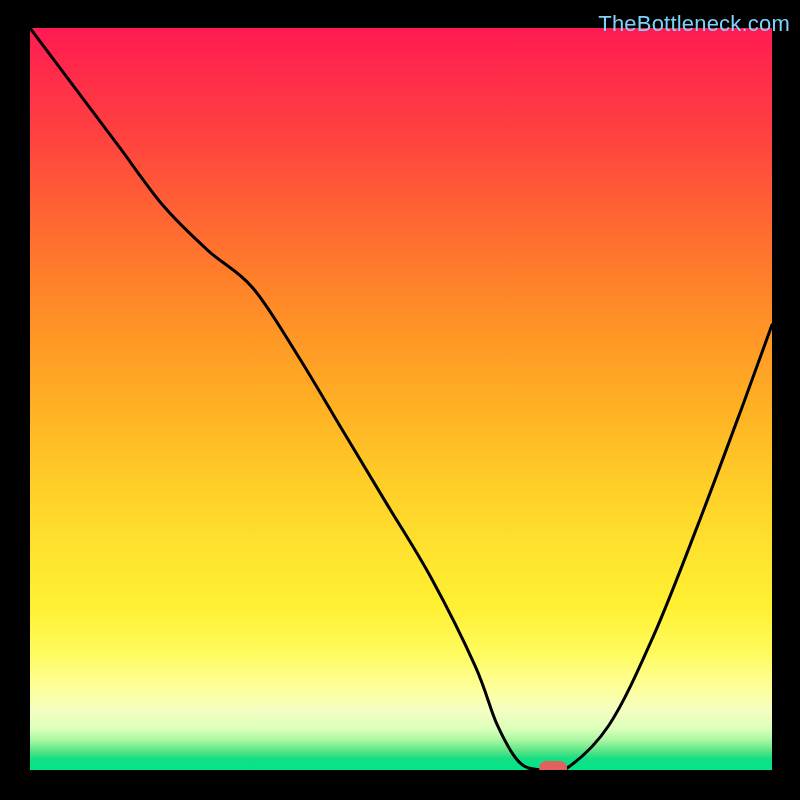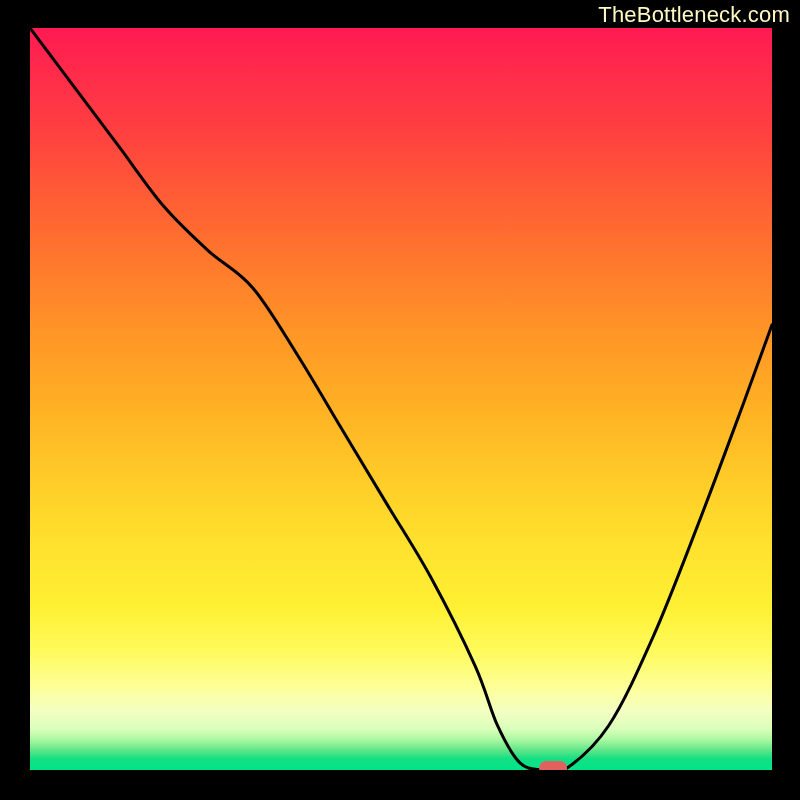--- a/index.html
+++ b/index.html
@@ -12,23 +12,23 @@
     font-family: Arial, Helvetica, sans-serif;
   }
   .frame {
     position: relative;
     width: 800px;
     height: 800px;
     background: #000;
   }
   .watermark {
     position: absolute;
-    top: 2px;
+    top: 11px;
     right: 10px;
-    color: #fef9c3;
+    color: #7dd3fc;
     font-size: 22px;
     font-weight: 400;
     letter-spacing: 0.2px;
     z-index: 10;
   }
   .plot {
     position: absolute;
     left: 30px;
     top: 28px;
     width: 742px;

